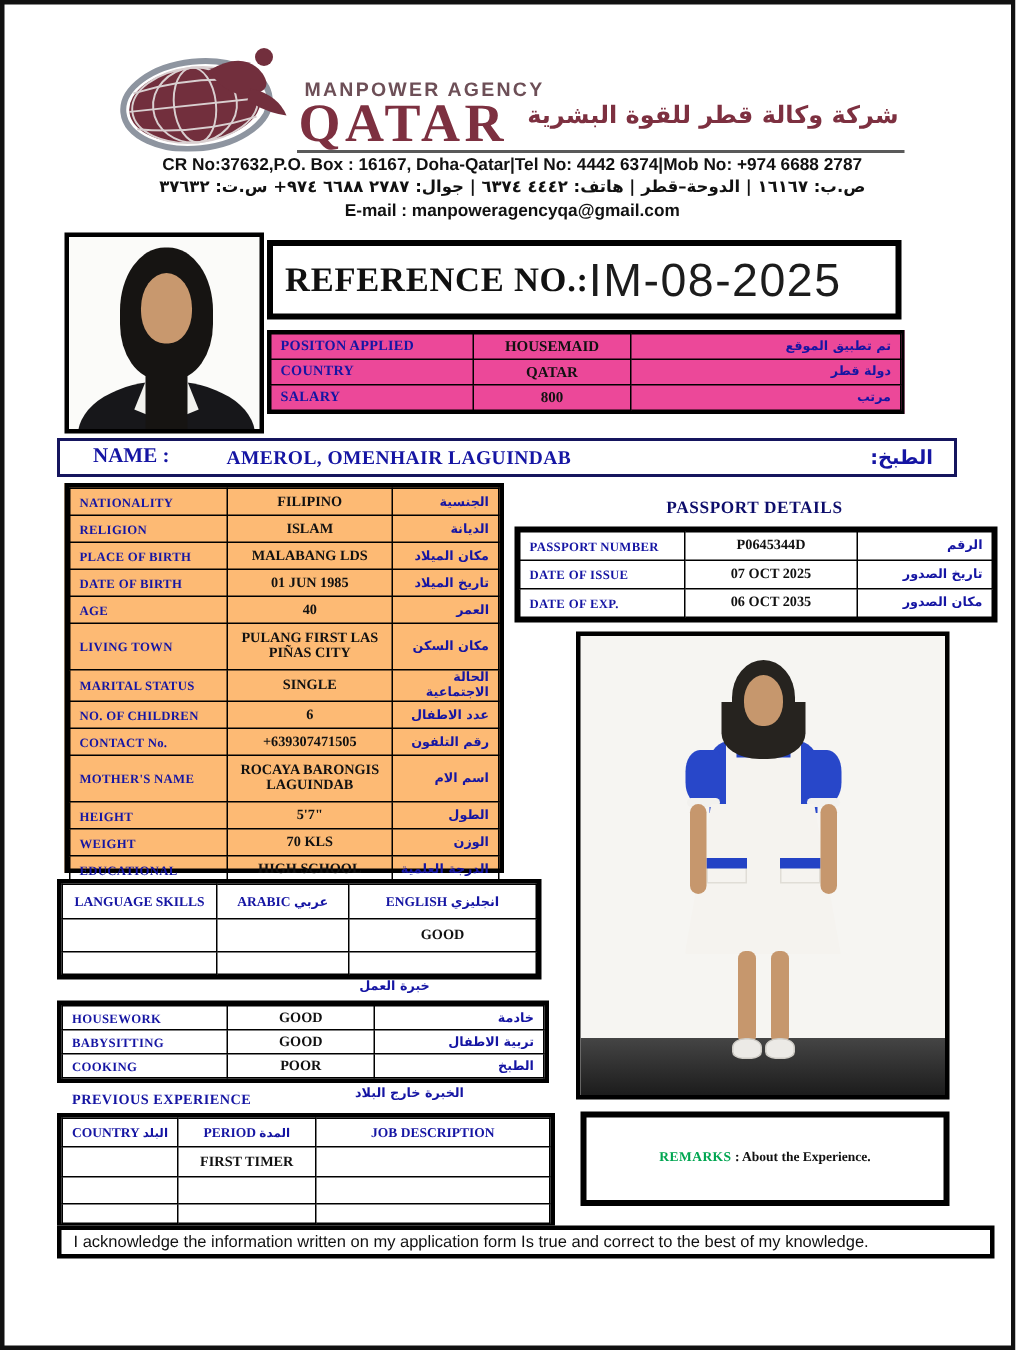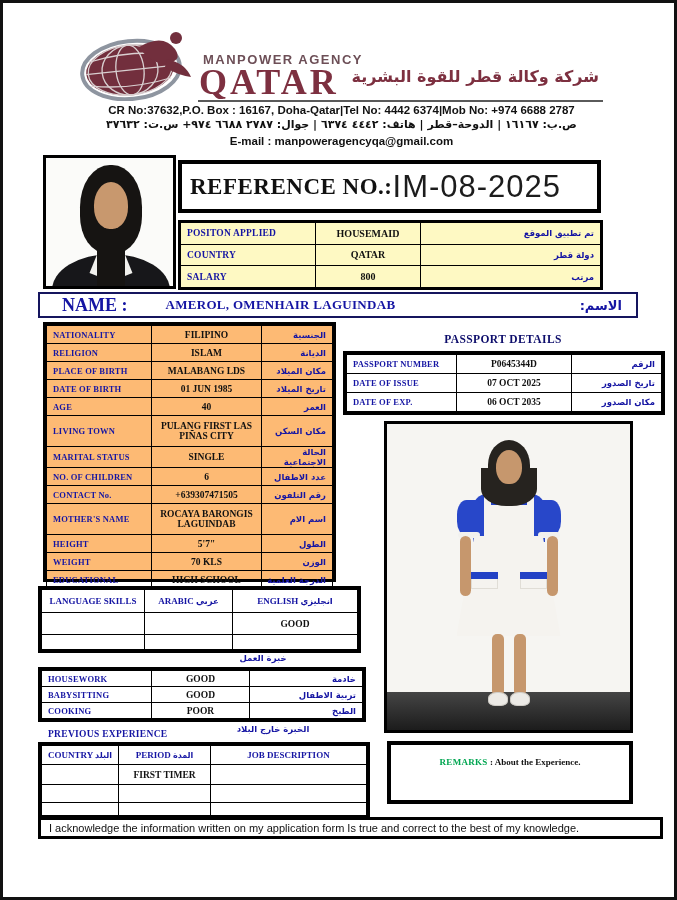--- a/index.html
+++ b/index.html
@@ -53,27 +53,27 @@
     color:#1c1c1c; margin-left:0; letter-spacing:1px; }
 
   
   table { border-collapse:collapse; table-layout:fixed; width:100%; height:100%; }
   td { border:1px solid #000; overflow:hidden; vertical-align:middle; }
   .lbl { font-size:8.5px; font-weight:bold; color:#1515a3; padding-left:6px; letter-spacing:.2px; }
   .val { font-size:9.5px; font-weight:bold; color:#111; text-align:center; }
   .arc { font-size:8.5px; font-weight:bold; color:#1515a3; text-align:right; padding-right:6px;
     direction:rtl; font-family:"DejaVu Sans",sans-serif; }
 
-  #postable { left:175px; top:217px; width:425px; height:70px; border:2px solid #000; background:#fef9c3; }
+  #postable { left:175px; top:217px; width:425px; height:56px; border:2px solid #000; background:#ec4899; }
   #postable .lbl { font-size:9.5px; }
   #postable .val { font-size:10px; }
 
   #namebox { left:35px; top:289px; width:600px; height:26px; border:2px solid #15155e;
     display:flex; align-items:center; background:#fff; }
-  #namebox .nlabel { font-size:18px; font-weight:bold; color:#1515a3; margin-left:22px; }
+  #namebox .nlabel { font-size:14px; font-weight:bold; color:#1515a3; margin-left:22px; }
   #namebox .nvalue { font-size:13px; font-weight:bold; color:#1515a3; margin-left:38px; letter-spacing:.3px; }
   #namebox .nar { margin-left:auto; margin-right:14px; font-size:13px; font-weight:bold; color:#1515a3;
     direction:rtl; font-family:"DejaVu Sans",sans-serif; }
 
   #persontable { left:40px; top:319px; width:293px; height:260px; border:3px solid #000; background:#fdba74; }
   #passport-title { left:340px; top:330px; width:320px; text-align:center; font-size:11.5px;
     font-weight:bold; color:#0d0d6b; letter-spacing:.4px; }
   #passtable { left:340px; top:348px; width:322px; height:64px; border:3px solid #000; background:#fff; }
 
   
@@ -123,21 +123,21 @@
 
   #prevexp-label { left:45px; top:726px; }
   #prevexp-label-ar { left:210px; top:721px; width:120px; text-align:center; }
   #exptable { left:35px; top:739px; width:332px; height:77px; border:3px solid #000; background:#fff; }
   #exptable .hd { font-size:9px; font-weight:bold; color:#1515a3; text-align:center; }
   #exptable .hd .aword { font-family:"DejaVu Sans",sans-serif; font-size:8px; }
   #exptable .fval { font-size:9.5px; font-weight:bold; text-align:center; color:#111; }
 
   
   #remarksbox { left:384px; top:738px; width:246px; height:63px; border:4px solid #000;
-    background:#fff; text-align:center; padding-top:6px; }
+    background:#fff; text-align:center; padding-top:16px; }
   #remarks-label { color:#00a651; font-weight:bold; font-size:9px; letter-spacing:.3px; }
   #remarks-text { color:#111; font-weight:bold; font-size:9px; }
   #ackbar { left:35px; top:814px; width:625px; height:22px; border:3px solid #000;
     display:flex; align-items:center; background:#fff; }
   #ackbar span { font-family:"Liberation Sans",sans-serif; font-size:11px; color:#111; margin-left:8px;
     white-space:nowrap; }
 </style>
 </head>
 <body>
 
@@ -203,21 +203,21 @@
         <td class="val">800</td>
         <td class="arc">مرتب</td>
       </tr>
     </tbody>
       </table>
   </div>
 
   <div id="namebox" class="abs">
     <span class="nlabel">NAME :</span>
     <span class="nvalue">AMEROL, OMENHAIR LAGUINDAB</span>
-    <span class="nar">الاسم:</span>
+    <span class="nar">الطبخ:</span>
   </div>
 
   <div id="persontable" class="abs">
     <table>
       <colgroup>
           <col style="width:105px">
           <col style="width:110px">
           <col>
         </colgroup>
       <tbody>

